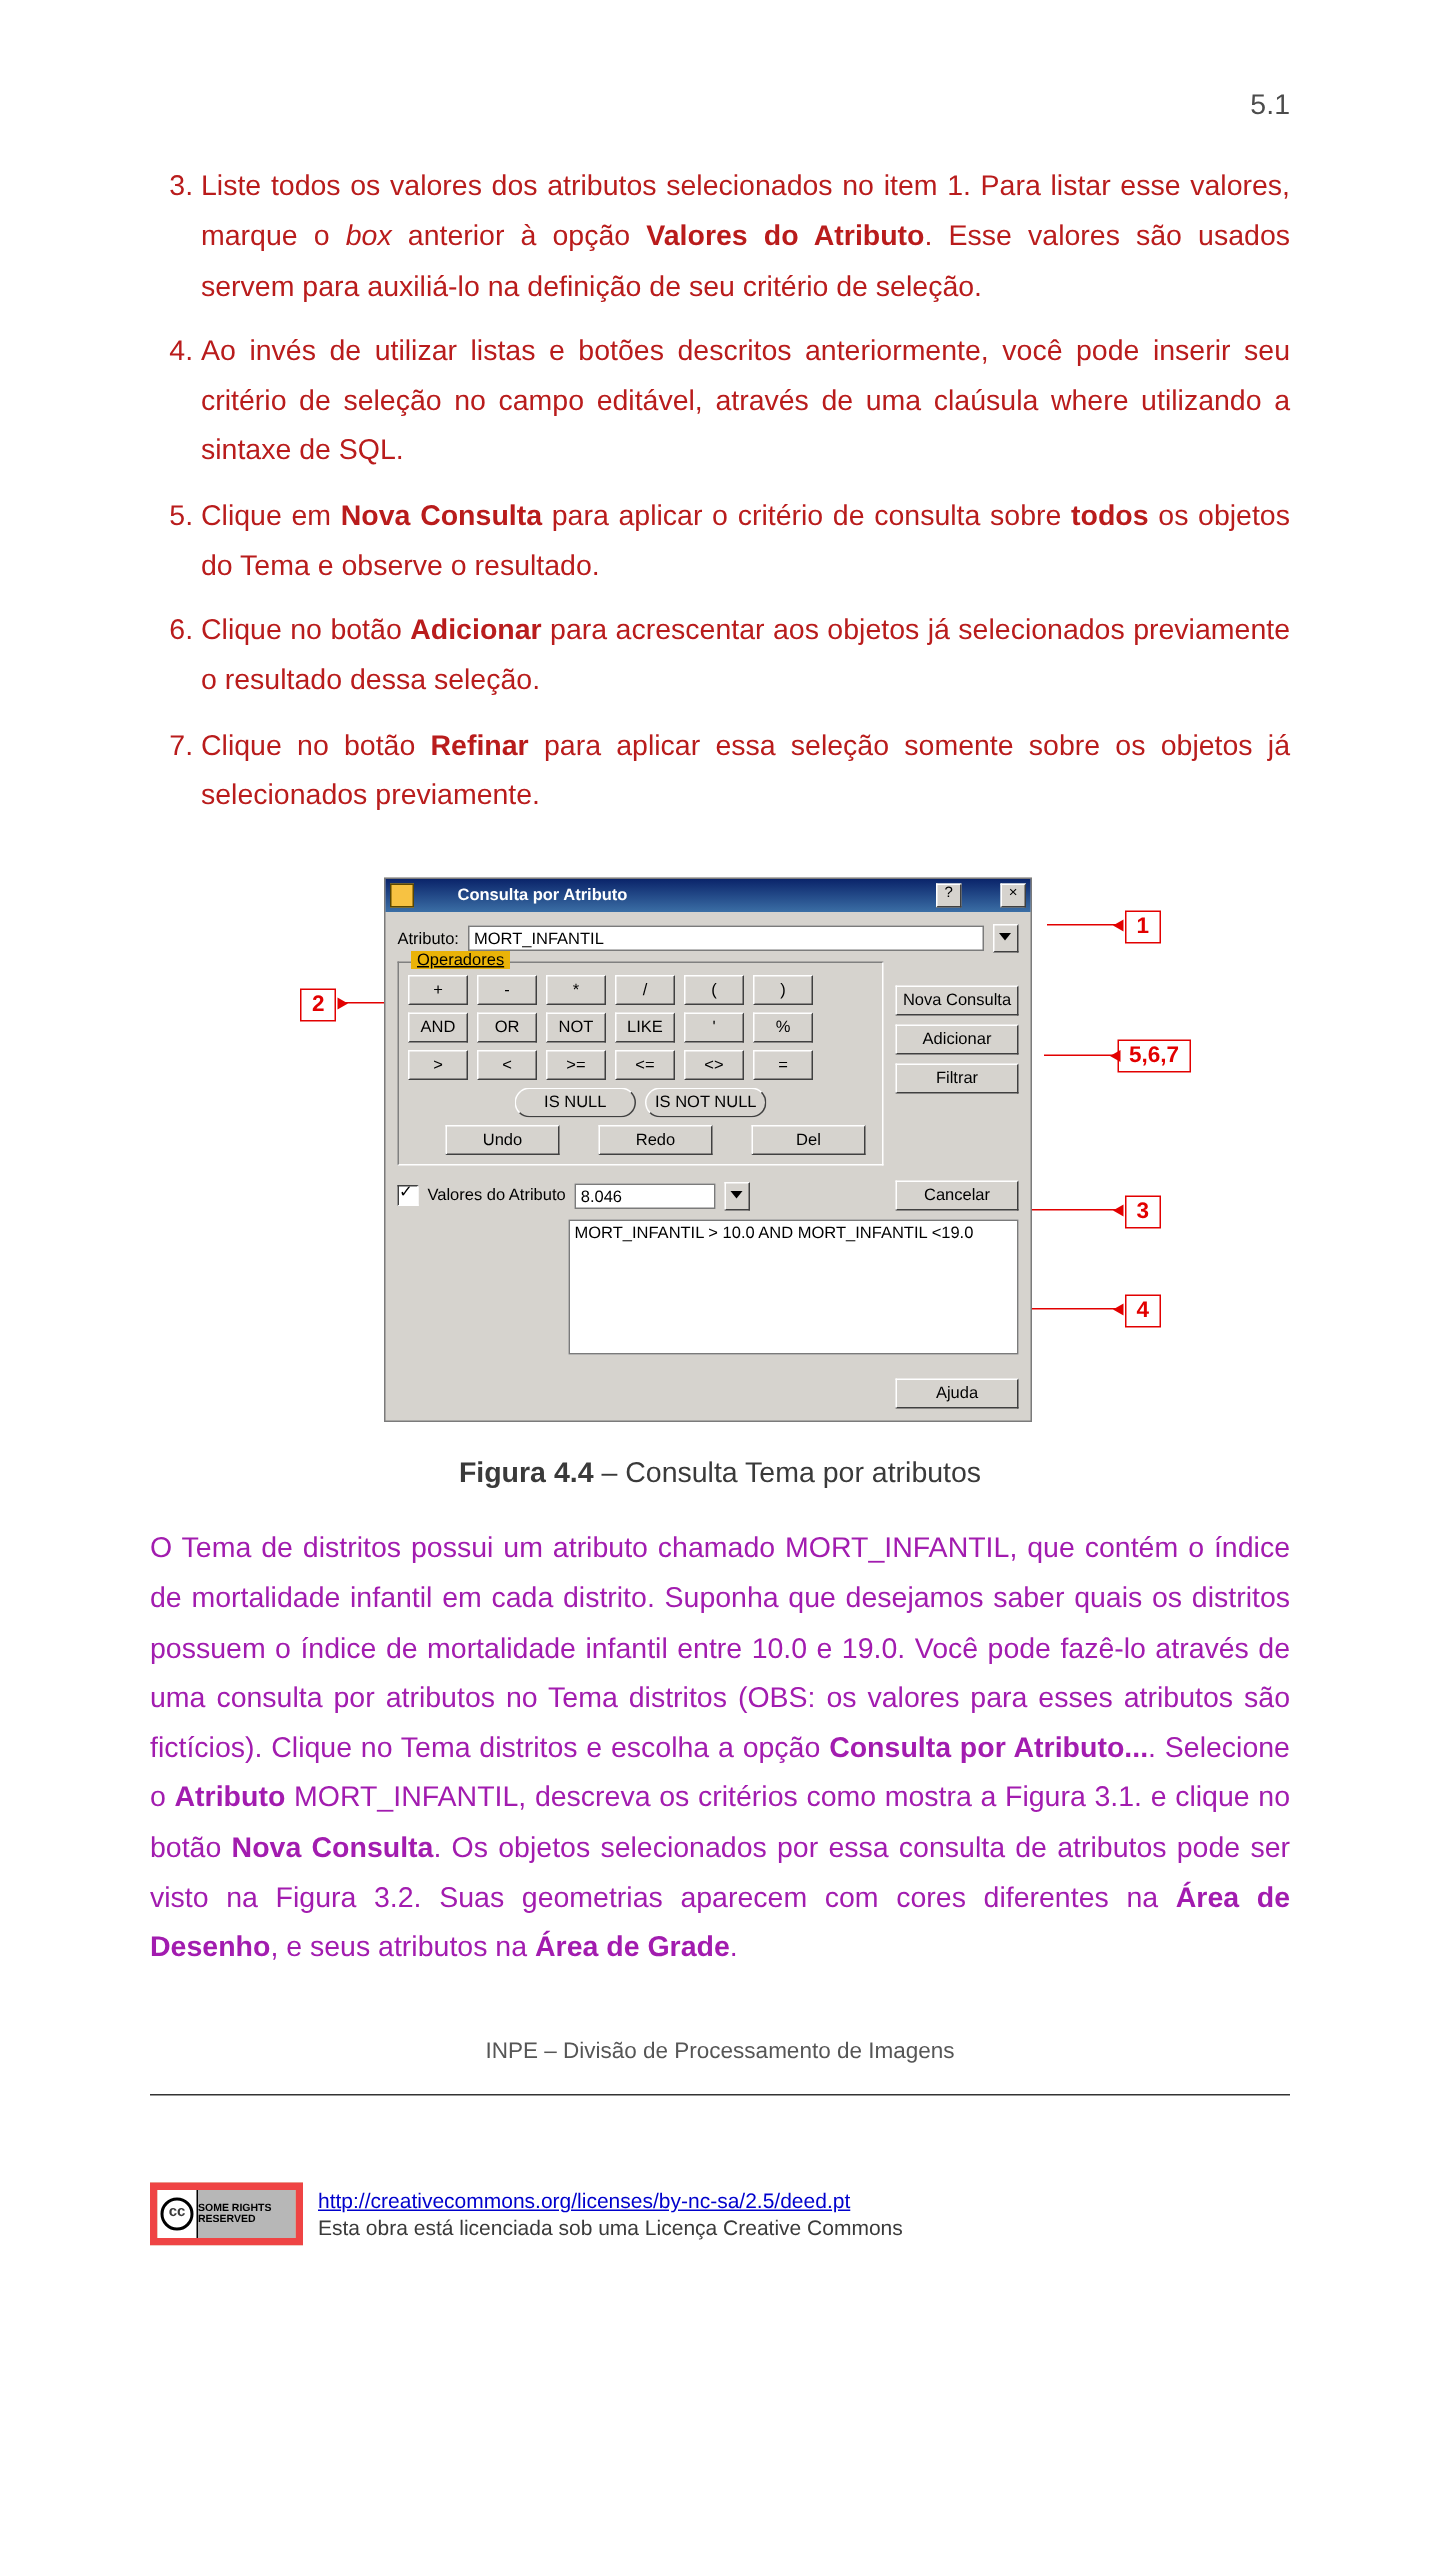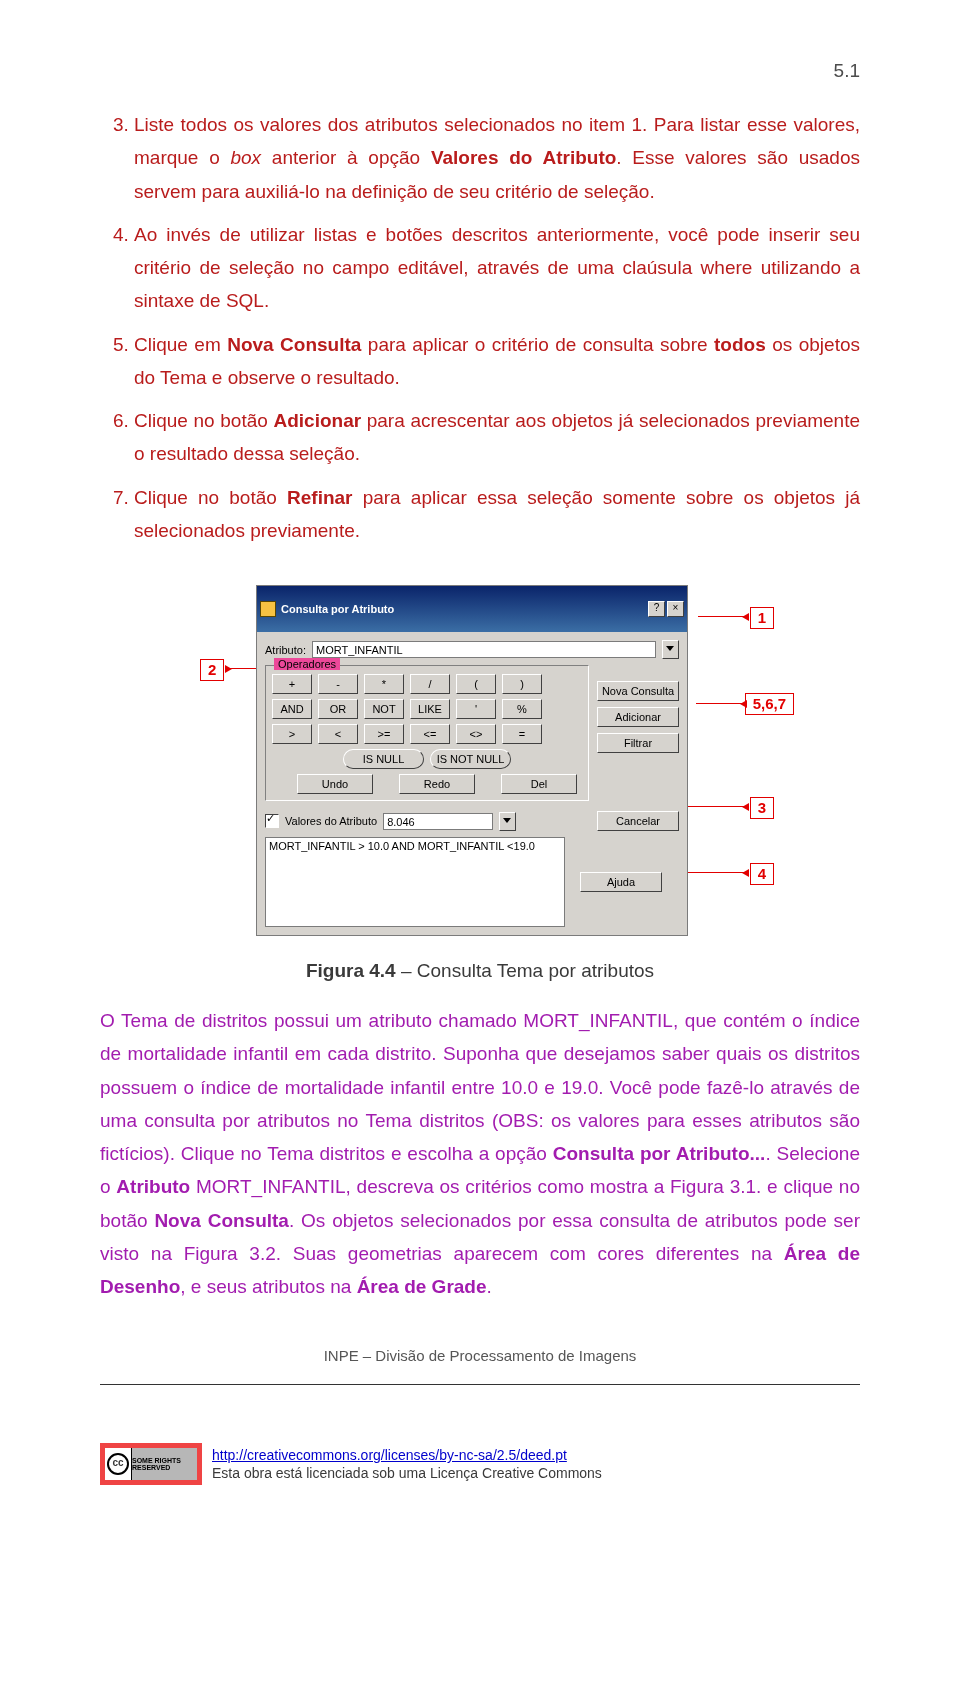--- a/index.html
+++ b/index.html
@@ -50,22 +50,23 @@
     font-size: 11px;
     color: #000;
     position: relative;
     margin-left: 56px;
   }
   .dlg-titlebar {
     background: linear-gradient(#0a246a, #3b6ea5);
     color: #fff;
     display: flex;
     align-items: center;
-    padding: 14px 3px;
+    padding: 2px 3px;
     height: 18px;
+    gap: 24px;
   }
   .dlg-titlebar .icon-sq {
     width: 14px; height: 14px;
     background: #f7c242;
     border: 1px solid #5a4600;
     margin-right: 5px;
   }
   .dlg-titlebar .ttl { font-weight: bold; font-size: 11px; flex: 1; }
   .dlg-titlebar .tbtn {
     width: 15px; height: 14px;
@@ -112,23 +113,24 @@
     border: 1px solid #808080;
     border-right-color: #fff;
     border-bottom-color: #fff;
     padding: 8px 6px 6px 6px;
     position: relative;
     margin-bottom: 6px;
   }
   .group-title {
     position: absolute;
     top: -8px; left: 8px;
-    background: #ec4899;
+    background: #eab308;
     padding: 0 4px;
     font-size: 11px;
+    text-decoration: underline;
   }
   .op-row { display: flex; gap: 6px; margin-bottom: 5px; }
   .w95btn {
     background: #d6d3ce;
     border: 1px solid #fff;
     border-right-color: #404040;
     border-bottom-color: #404040;
     font-size: 11px;
     text-align: center;
     height: 20px;
@@ -352,27 +354,27 @@
           <div style="width:82px; display:flex; flex-direction:column; gap:6px; padding-top:16px;">
             <span class="w95btn" style="width:82px">Nova Consulta</span>
             <span class="w95btn" style="width:82px">Adicionar</span>
             <span class="w95btn" style="width:82px">Filtrar</span>
           </div>
         </div>
 
         <div class="row" style="margin-top:4px;">
           <span class="chk checked"></span>
           <span class="lbl">Valores do Atributo</span>
-          <span class="txt-input" style="width:110px">8.046</span>
+          <span class="txt-input" style="width:94px">8.046</span>
           <span class="combo-btn"></span>
           <span style="flex:1"></span>
           <span class="w95btn" style="width:82px">Cancelar</span>
         </div>
 
-        <div style="display:flex; gap:4px; align-items:center;">
+        <div style="display:flex; gap:16px; align-items:flex-end;flex-direction:column;">
           <div class="sql-box">MORT_INFANTIL &gt; 10.0 AND MORT_INFANTIL &lt;19.0</div>
           <div style="display:flex; flex-direction:column;padding-left:11px;">
             <span class="w95btn" style="width:82px">Ajuda</span>
           </div>
         </div>
 
       </div>
     </div>
   </div>
 

